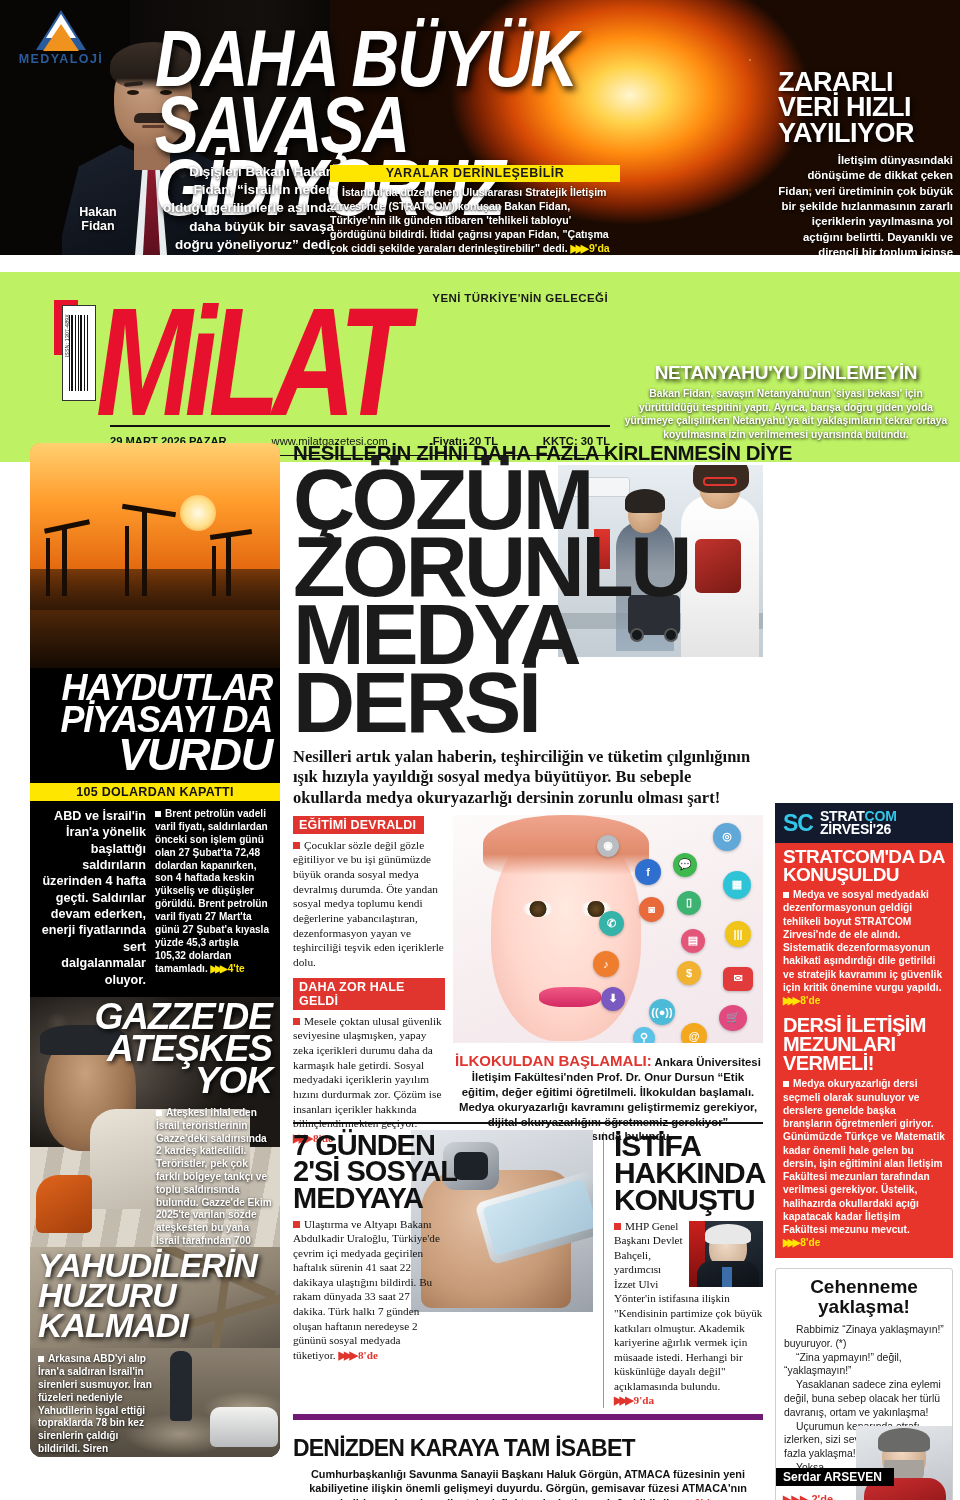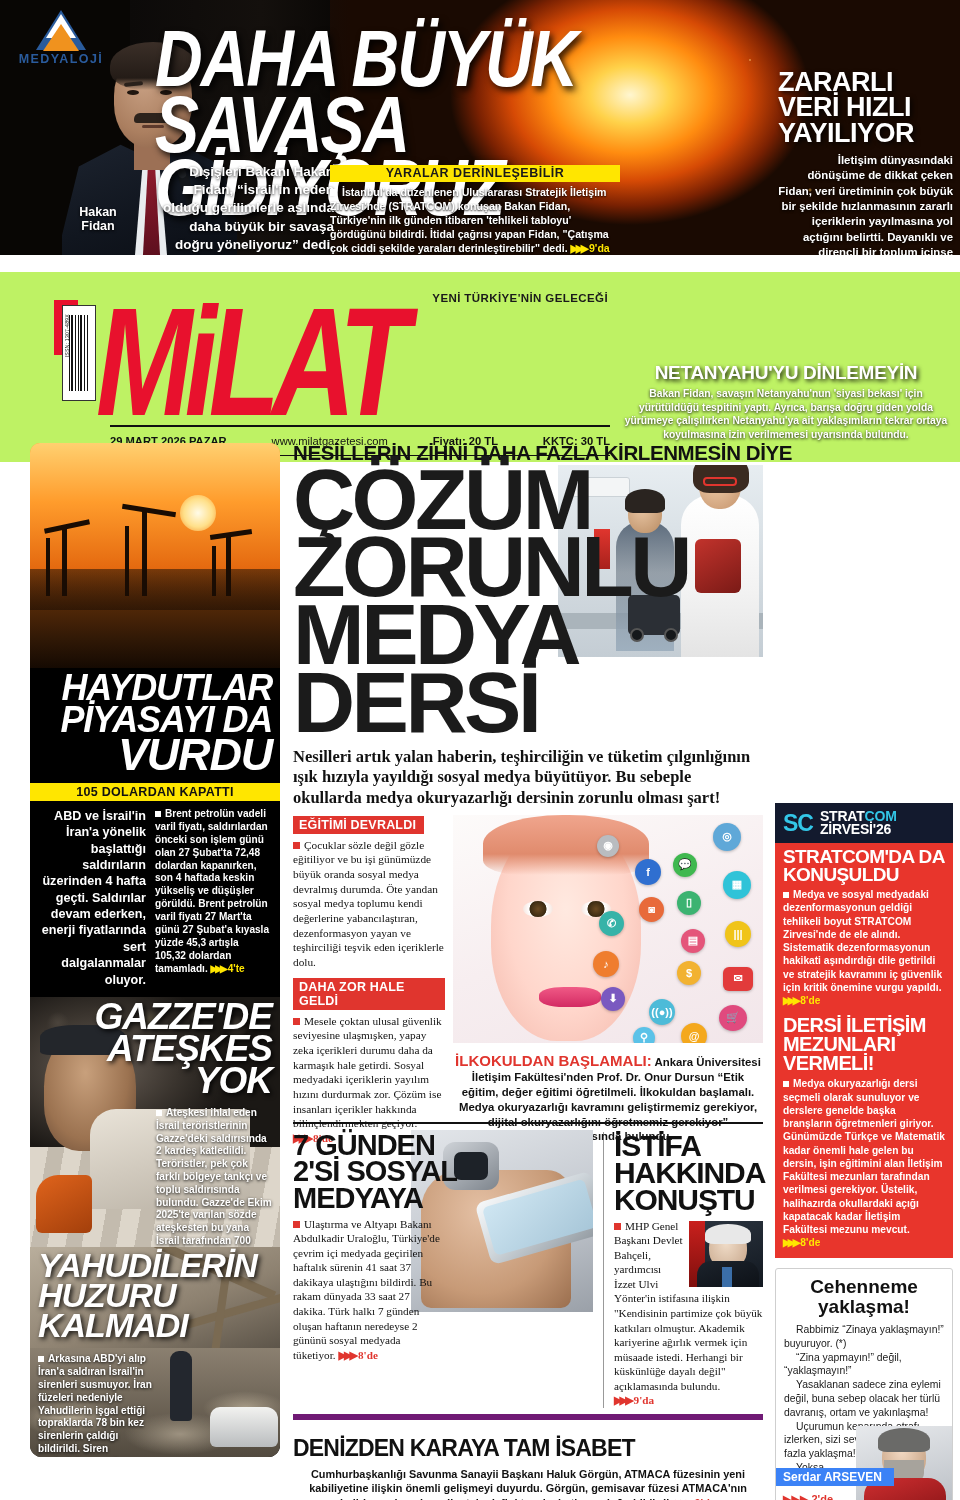--- a/index.html
+++ b/index.html
@@ -599,21 +599,21 @@
   }
   .arseven-photo .beard{
     position:absolute; left:28px; top:34px; width:40px; height:26px; border-radius:0 0 50% 50%;
     background:#a7a39c;
   }
   .arseven-photo .jk{
     position:absolute; left:8px; bottom:0; width:82px; height:34px; border-radius:18px 18px 0 0;
     background:linear-gradient(160deg,#cf2e30,#8c1618);
   }
   .arseven-bar{
-    position:absolute; left:0; bottom:26px; width:118px; height:18px; background:#3b82f6;
+    position:absolute; left:0; bottom:26px; width:118px; height:18px; background:#000000;
     color:#fff; font-size:12px; font-weight:bold; line-height:18px; padding-left:7px;
   }
   .arseven-pg{
     position:absolute; left:7px; bottom:6px; font-size:11px; font-weight:bold; color:#e0352e;
   }
 </style>
 </head>
 <body>
 
 <div class="page">
@@ -861,21 +861,21 @@
           <div class="phone-photo">
             <div class="hand"></div>
               <div class="watch"></div>
               <div class="phone"></div>
           </div>
           <div class="hl-7gun">
             <span>7 GÜNDEN</span>
             <span>2'Sİ SOSYAL</span>
             <span>MEDYAYA</span>
           </div>
-          <p><span class="sq"></span><span>Ulaştırma ve Altyapı Bakanı Abdulkadir Uraloğlu, Türkiye'de çevrim içi medyada geçirilen haftalık sürenin 41 saat 37 dakikaya ulaştığını bildirdi. Bu rakam dünyada 33 saat 27 dakika. Türk halkı 7 günden oluşan haftanın neredeyse 2 gününü sosyal medyada tüketiyor.</span>
+          <p><span class="sq"></span><span>Ulaştırma ve Altyapı Bakanı Abdulkadir Uraloğlu, Türkiye'de çevrim içi medyada geçirilen haftalık sürenin 41 saat 22 dakikaya ulaştığını bildirdi. Bu rakam dünyada 33 saat 27 dakika. Türk halkı 7 günden oluşan haftanın neredeyse 2 gününü sosyal medyada tüketiyor.</span>
             <span class="pg" style="color:#e0352e;"><span class="arrows">▶▶▶</span> <span>8'de</span></span>
           </p>
         </div>
 
         <div class="lowR">
           <div class="hl-istifa">
             <span>İSTİFA</span>
             <span>HAKKINDA</span>
             <span>KONUŞTU</span>
           </div>

